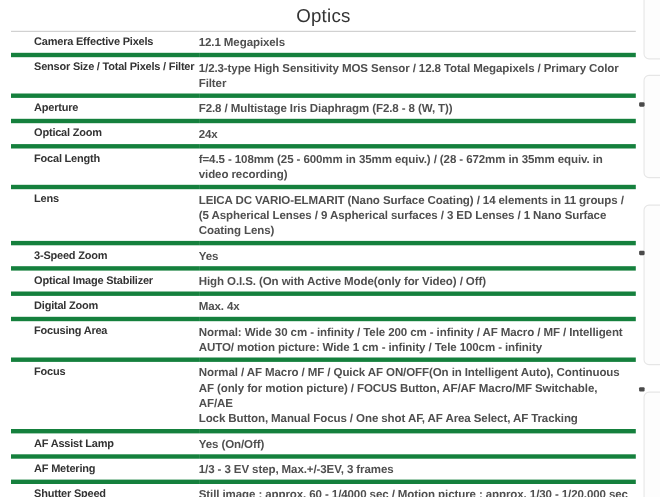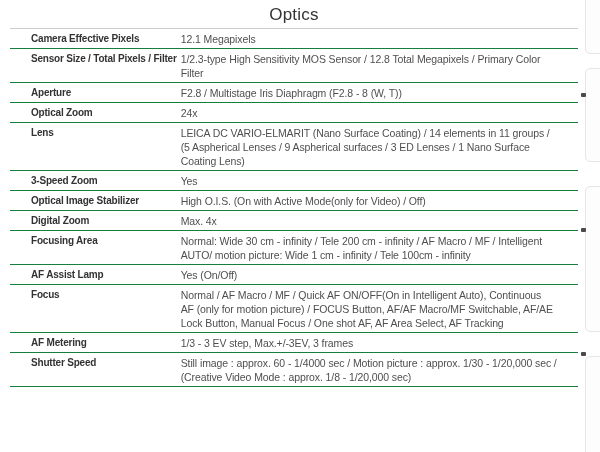--- a/index.html
+++ b/index.html
@@ -28,39 +28,39 @@
     color: #333333;
     text-align: center;
     letter-spacing: 0.2px;
   }
   table.specs {
     border-collapse: collapse;
     width: 568px;
     border-top: 1px solid #cccccc;
   }
   table.specs tr {
-    border-bottom: 1px solid #15803d;
+    border-bottom: 4px solid #15803d;
   }
   th.spec-label {
     width: 162px;
     padding: 2.5px 4px 2.5px 21px;
     text-align: left;
     vertical-align: top;
     font-size: 10px;
     font-weight: 700;
     color: #333333;
     line-height: 14px;
     letter-spacing: -0.2px;
     white-space: nowrap;
   }
   td.spec-value {
     padding: 2.5px 6px 2.5px 0;
     vertical-align: top;
     font-size: 10.5px;
-    font-weight: 400;
+    font-weight: 700;
     color: #4f4f4f;
     line-height: 14px;
     letter-spacing: -0.1px;
     white-space: pre-line;
   }
   
   .edge-rect {
     position: absolute;
     left: 585px;
     width: 24px;
@@ -102,20 +102,25 @@
   </tr>
           <tr>
     <th class="spec-label">Aperture</th>
     <td class="spec-value">F2.8 / Multistage Iris Diaphragm (F2.8 - 8 (W, T))</td>
   </tr>
           <tr>
     <th class="spec-label">Optical Zoom</th>
     <td class="spec-value">24x</td>
   </tr>
           <tr>
+    <th class="spec-label">Focal Length</th>
+    <td class="spec-value">f=4.5 - 108mm (25 - 600mm in 35mm equiv.) / (28 - 672mm in 35mm equiv. in
+video recording)</td>
+  </tr>
+          <tr>
     <th class="spec-label">Lens</th>
     <td class="spec-value">LEICA DC VARIO-ELMARIT (Nano Surface Coating) / 14 elements in 11 groups /
 (5 Aspherical Lenses / 9 Aspherical surfaces / 3 ED Lenses / 1 Nano Surface
 Coating Lens)</td>
   </tr>
           <tr>
     <th class="spec-label">3-Speed Zoom</th>
     <td class="spec-value">Yes</td>
   </tr>
           <tr>
@@ -125,28 +130,28 @@
           <tr>
     <th class="spec-label">Digital Zoom</th>
     <td class="spec-value">Max. 4x</td>
   </tr>
           <tr>
     <th class="spec-label">Focusing Area</th>
     <td class="spec-value">Normal: Wide 30 cm - infinity / Tele 200 cm - infinity / AF Macro / MF / Intelligent
 AUTO/ motion picture: Wide 1 cm - infinity / Tele 100cm - infinity</td>
   </tr>
           <tr>
-    <th class="spec-label">AF Assist Lamp</th>
-    <td class="spec-value">Yes (On/Off)</td>
-  </tr>
-          <tr>
     <th class="spec-label">Focus</th>
     <td class="spec-value">Normal / AF Macro / MF / Quick AF ON/OFF(On in Intelligent Auto), Continuous
 AF (only for motion picture) / FOCUS Button, AF/AF Macro/MF Switchable, AF/AE
 Lock Button, Manual Focus / One shot AF, AF Area Select, AF Tracking</td>
+  </tr>
+          <tr>
+    <th class="spec-label">AF Assist Lamp</th>
+    <td class="spec-value">Yes (On/Off)</td>
   </tr>
           <tr>
     <th class="spec-label">AF Metering</th>
     <td class="spec-value">1/3 - 3 EV step, Max.+/-3EV, 3 frames</td>
   </tr>
           <tr>
     <th class="spec-label">Shutter Speed</th>
     <td class="spec-value">Still image : approx. 60 - 1/4000 sec / Motion picture : approx. 1/30 - 1/20,000 sec /
 (Creative Video Mode : approx. 1/8 - 1/20,000 sec)</td>
   </tr>

